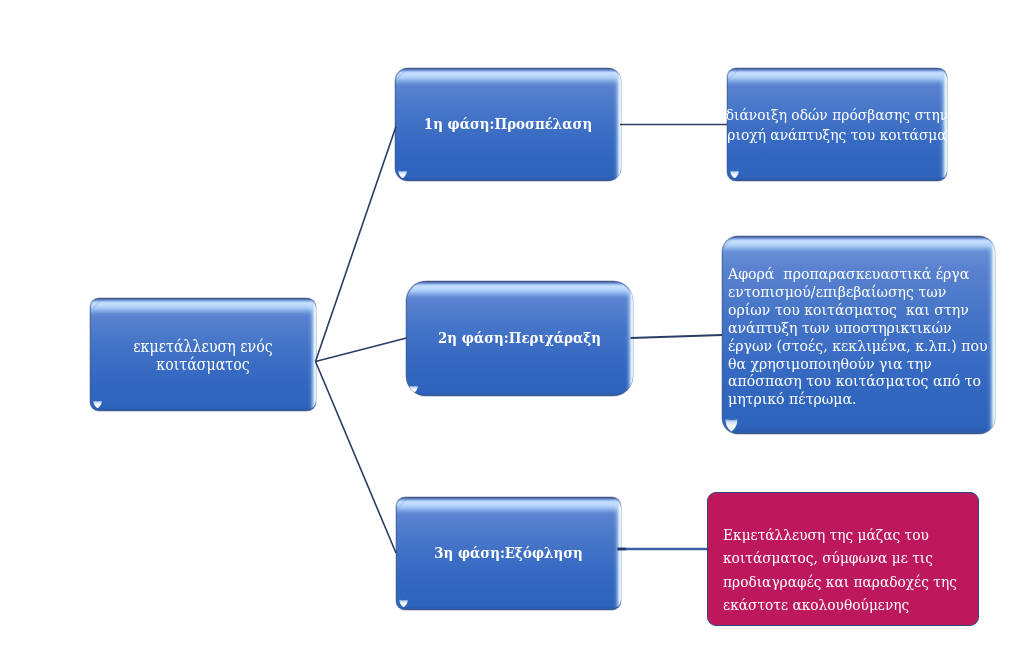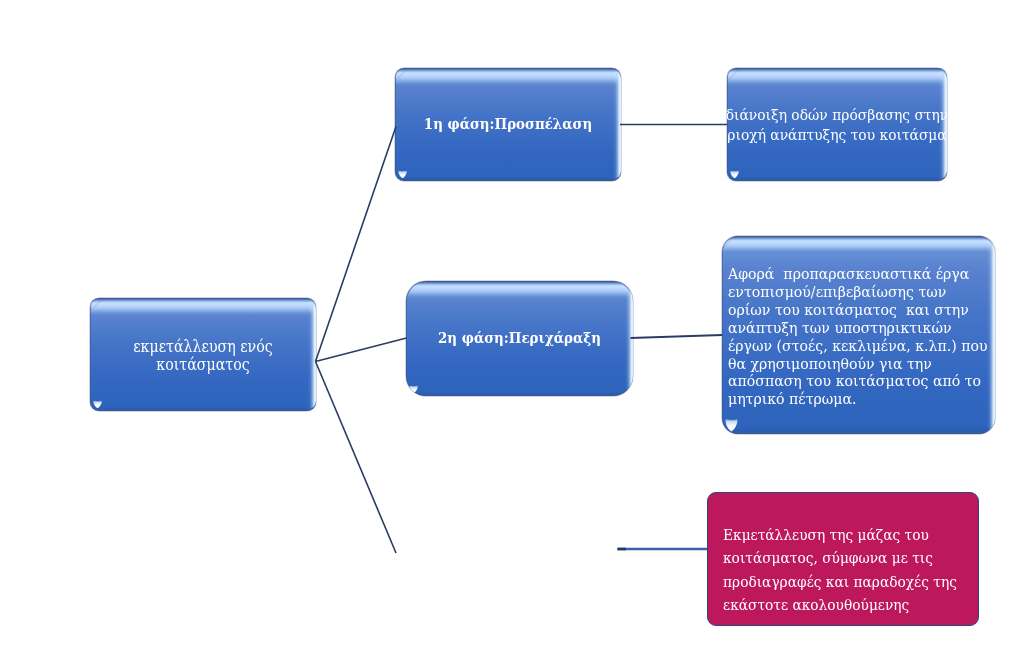--- a/index.html
+++ b/index.html
@@ -77,21 +77,21 @@
     <span class="facet-tl"></span>
     <span class="notch">
         <svg viewBox="0 0 9 10" style="display:block" preserveAspectRatio="none">
           <path d="M0.4 0.6 C0.2 4.2 1.6 7.6 4.5 9.7 C7.3 7.4 8.8 4.0 8.6 0.5 C5.8 1.7 3.2 1.7 0.4 0.6 Z" fill="url(#notchGrad)"></path>
         </svg>
       </span>
     <div class="txt" style="top:40px;font-size:15.8px;line-height:18.4px;">εκμετάλλευση ενός
 κοιτάσματος</div>
   </div>
 
-  <div class="node bevel" style="left:395px;top:68px;width:226px;height:113px;">
+  <div class="node bevel" style="left:395px;top:68px;width:226px;height:113px;border-radius:13px;">
     <span class="edge-r"></span>
     <span class="facet-tl"></span>
     <span class="notch">
         <svg viewBox="0 0 9 10" style="display:block" preserveAspectRatio="none">
           <path d="M0.4 0.6 C0.2 4.2 1.6 7.6 4.5 9.7 C7.3 7.4 8.8 4.0 8.6 0.5 C5.8 1.7 3.2 1.7 0.4 0.6 Z" fill="url(#notchGrad)"></path>
         </svg>
       </span>
     <div class="txt" style="top:47px;font-size:14.9px;font-weight:bold;">1η φάση:Προσπέλαση</div>
   </div>
 
@@ -99,20 +99,30 @@
     <span class="edge-r"></span>
     <span class="facet-tl"></span>
     <span class="notch">
         <svg viewBox="0 0 9 10" style="display:block" preserveAspectRatio="none">
           <path d="M0.4 0.6 C0.2 4.2 1.6 7.6 4.5 9.7 C7.3 7.4 8.8 4.0 8.6 0.5 C5.8 1.7 3.2 1.7 0.4 0.6 Z" fill="url(#notchGrad)"></path>
         </svg>
       </span>
     <div class="txt" style="top:48px;font-size:14.9px;font-weight:bold;">2η φάση:Περιχάραξη</div>
   </div>
 
+  <div class="node bevel" style="left:396px;top:497px;width:225px;height:113px;">
+    <span class="edge-r"></span>
+    <span class="facet-tl"></span>
+    <span class="notch">
+        <svg viewBox="0 0 9 10" style="display:block" preserveAspectRatio="none">
+          <path d="M0.4 0.6 C0.2 4.2 1.6 7.6 4.5 9.7 C7.3 7.4 8.8 4.0 8.6 0.5 C5.8 1.7 3.2 1.7 0.4 0.6 Z" fill="url(#notchGrad)"></path>
+        </svg>
+      </span>
+    <div class="txt" style="top:47px;font-size:14.9px;font-weight:bold;">3η φάση:Εξόφληση</div>
+  </div>
 
   <div class="node bevel" style="left:727px;top:68px;width:220px;height:113px;">
     <span class="edge-r"></span>
     <span class="facet-tl"></span>
     <span class="notch">
         <svg viewBox="0 0 9 10" style="display:block" preserveAspectRatio="none">
           <path d="M0.4 0.6 C0.2 4.2 1.6 7.6 4.5 9.7 C7.3 7.4 8.8 4.0 8.6 0.5 C5.8 1.7 3.2 1.7 0.4 0.6 Z" fill="url(#notchGrad)"></path>
         </svg>
       </span>
     <div class="txt" style="top:36.5px;left:-30px;right:-30px;font-size:15.4px;line-height:20.8px;">διάνοιξη οδών πρόσβασης στην

